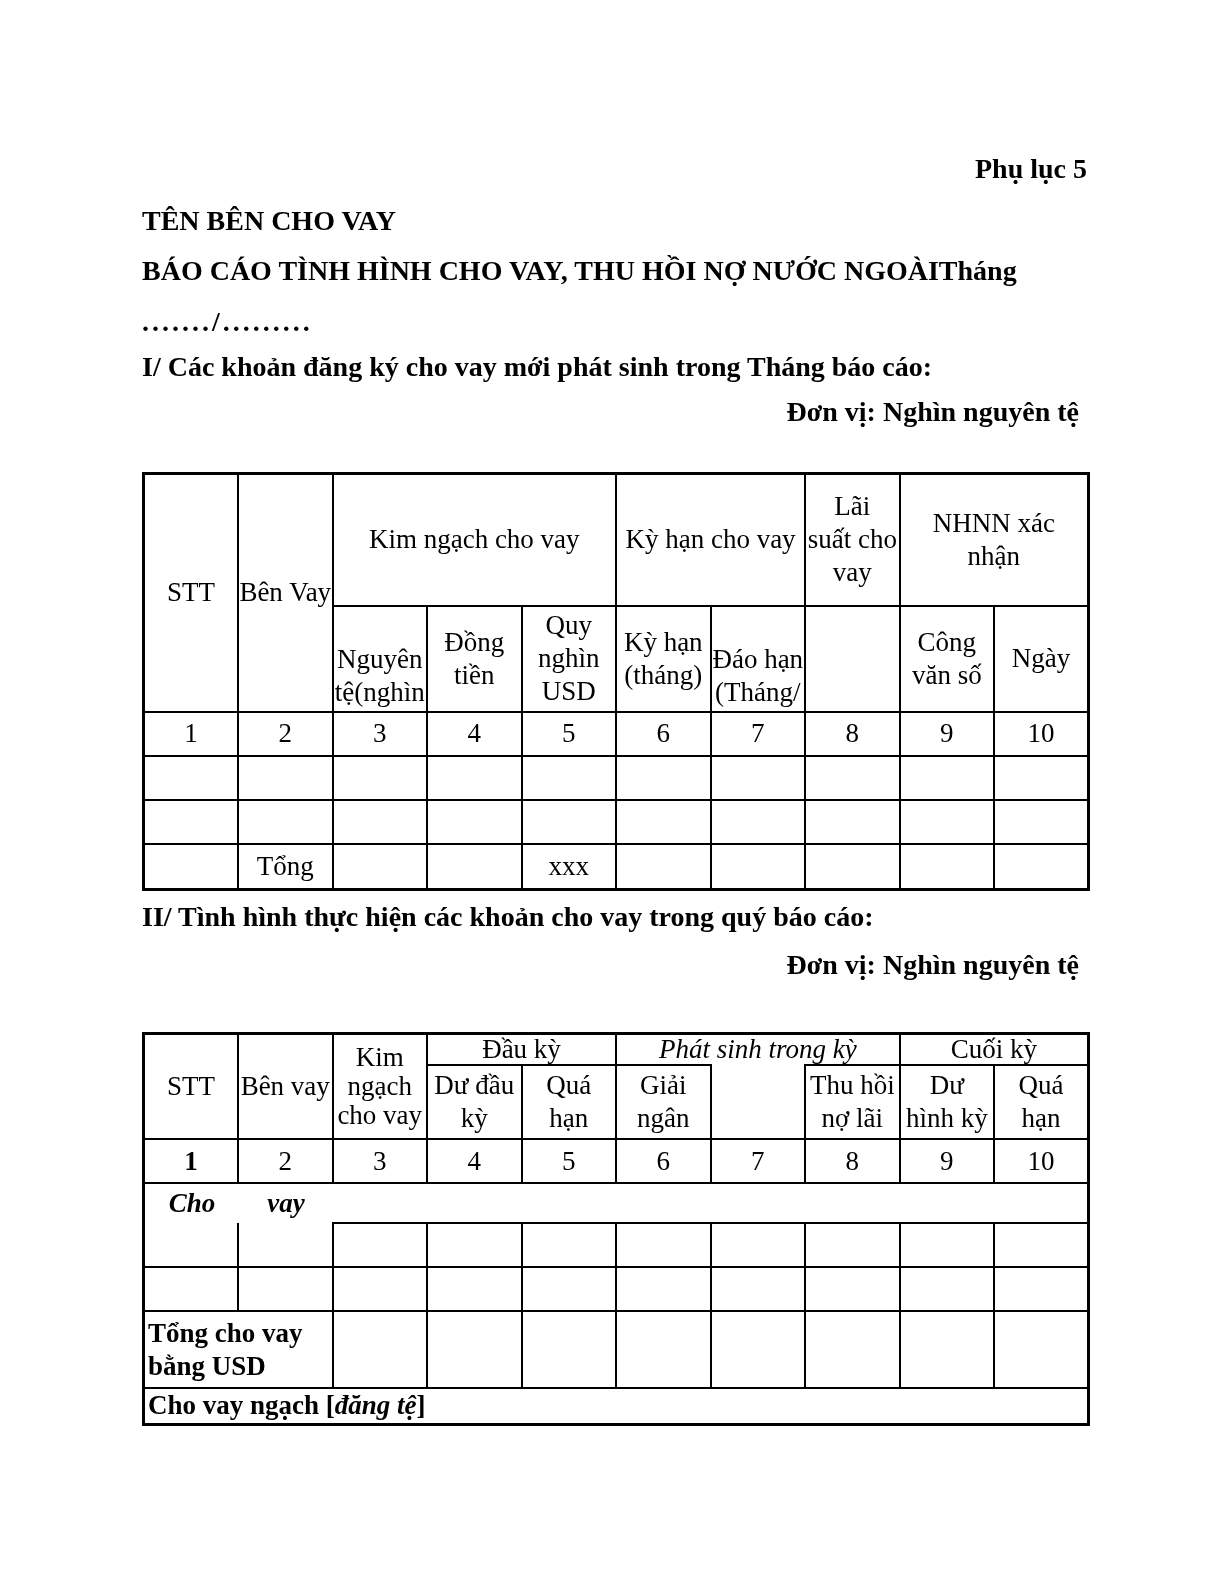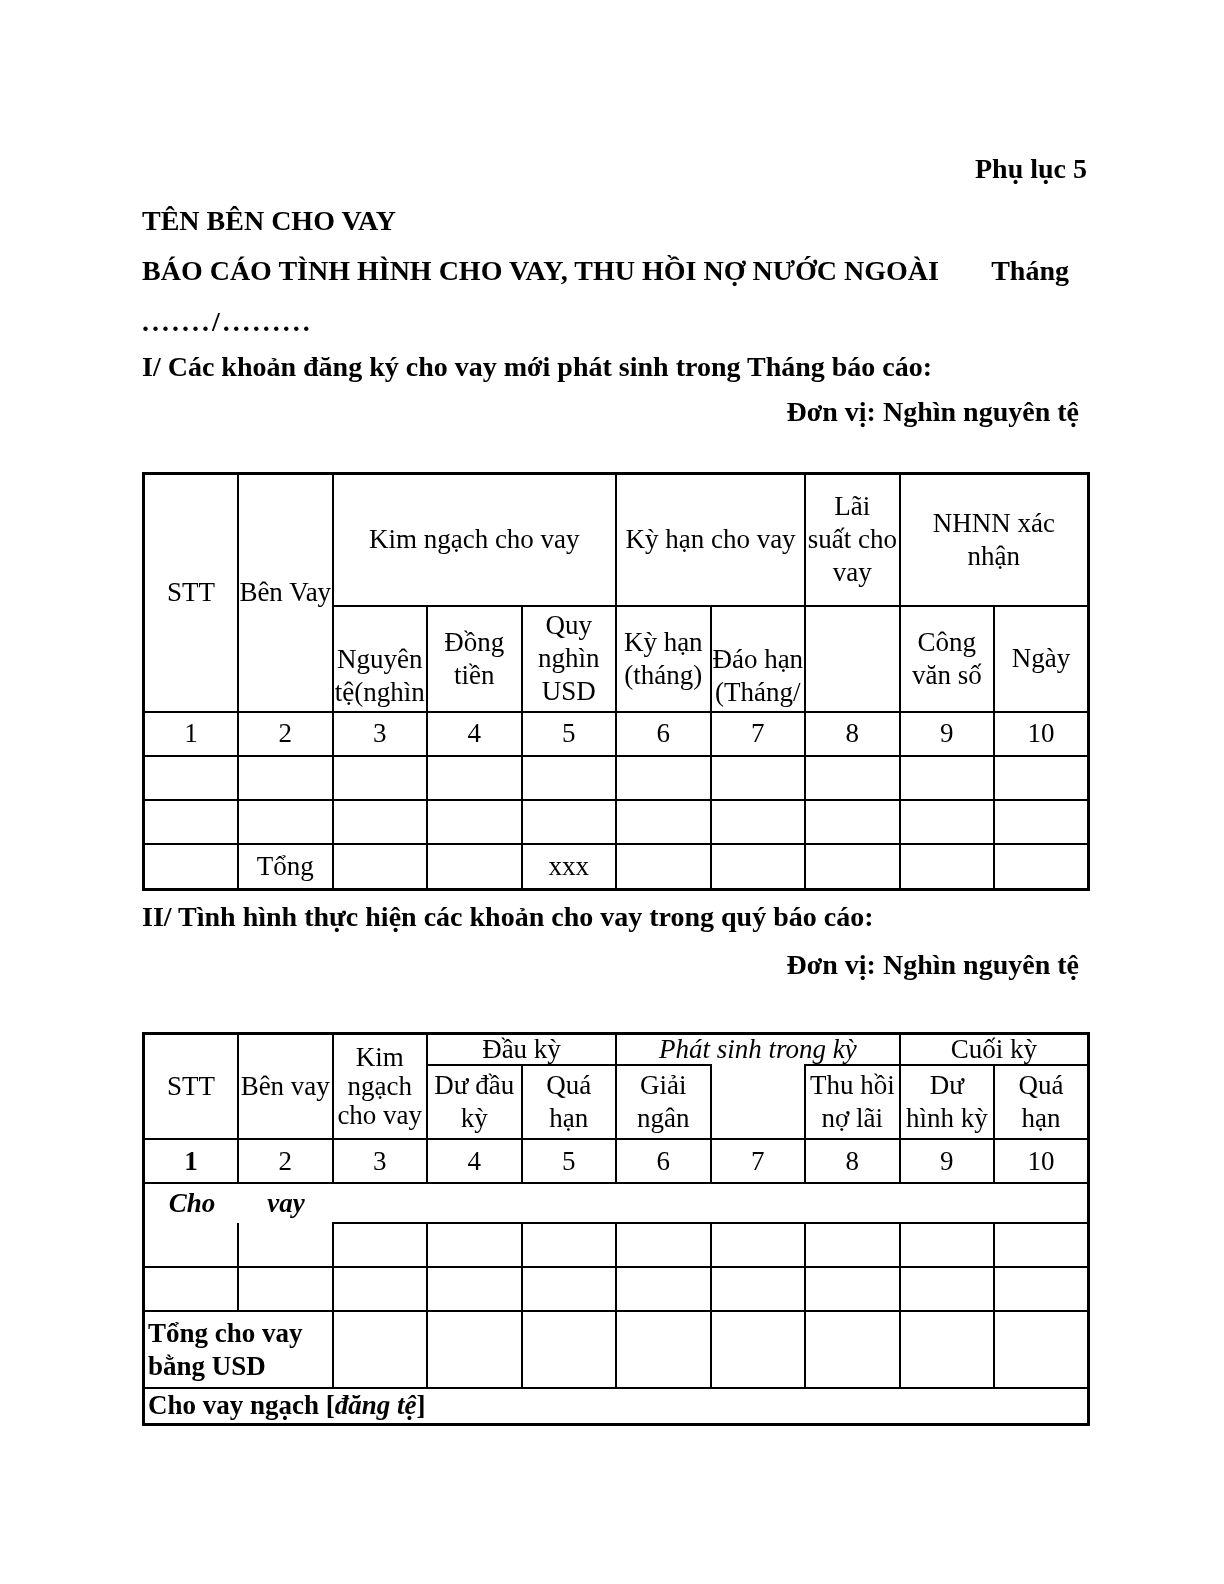--- a/index.html
+++ b/index.html
@@ -5,21 +5,21 @@
   html,body{margin:0;padding:0;}
   body{
     width:1224px;height:1584px;background:#ffffff;color:#000;
     font-family:"Liberation Serif","DejaVu Serif",serif;
     position:relative;overflow:hidden;
   }
   .content{position:absolute;left:142px;top:0;width:945px;}
   .hline{position:absolute;font-weight:bold;font-size:28px;line-height:34px;white-space:nowrap;}
   #appendix-title{top:152px;left:0;width:100%;text-align:right;}
   #lender-line{top:204px;left:0;}
-  #report-line{top:254px;left:0;width:927px;display:flex;justify-content:space-between;}
+  #report-line{top:254px;left:0;width:927px;display:flex;justify-content:flex-start;}
   #dots-line{top:305px;left:0;letter-spacing:3px;}
   #sec1-line{top:350px;left:0;}
   #unit1-line{top:395px;left:0;width:937px;text-align:right;}
   #sec2-line{top:900px;left:0;}
   #unit2-line{top:948px;left:0;width:937px;text-align:right;}
   .tbl-wrap1{position:absolute;top:472px;left:0;}
   .tbl-wrap2{position:absolute;top:1032px;left:0;}
 
   table{border-collapse:collapse;table-layout:fixed;width:945px;border:3px solid #000;background:#fff;}
   col{width:94.5px;}

